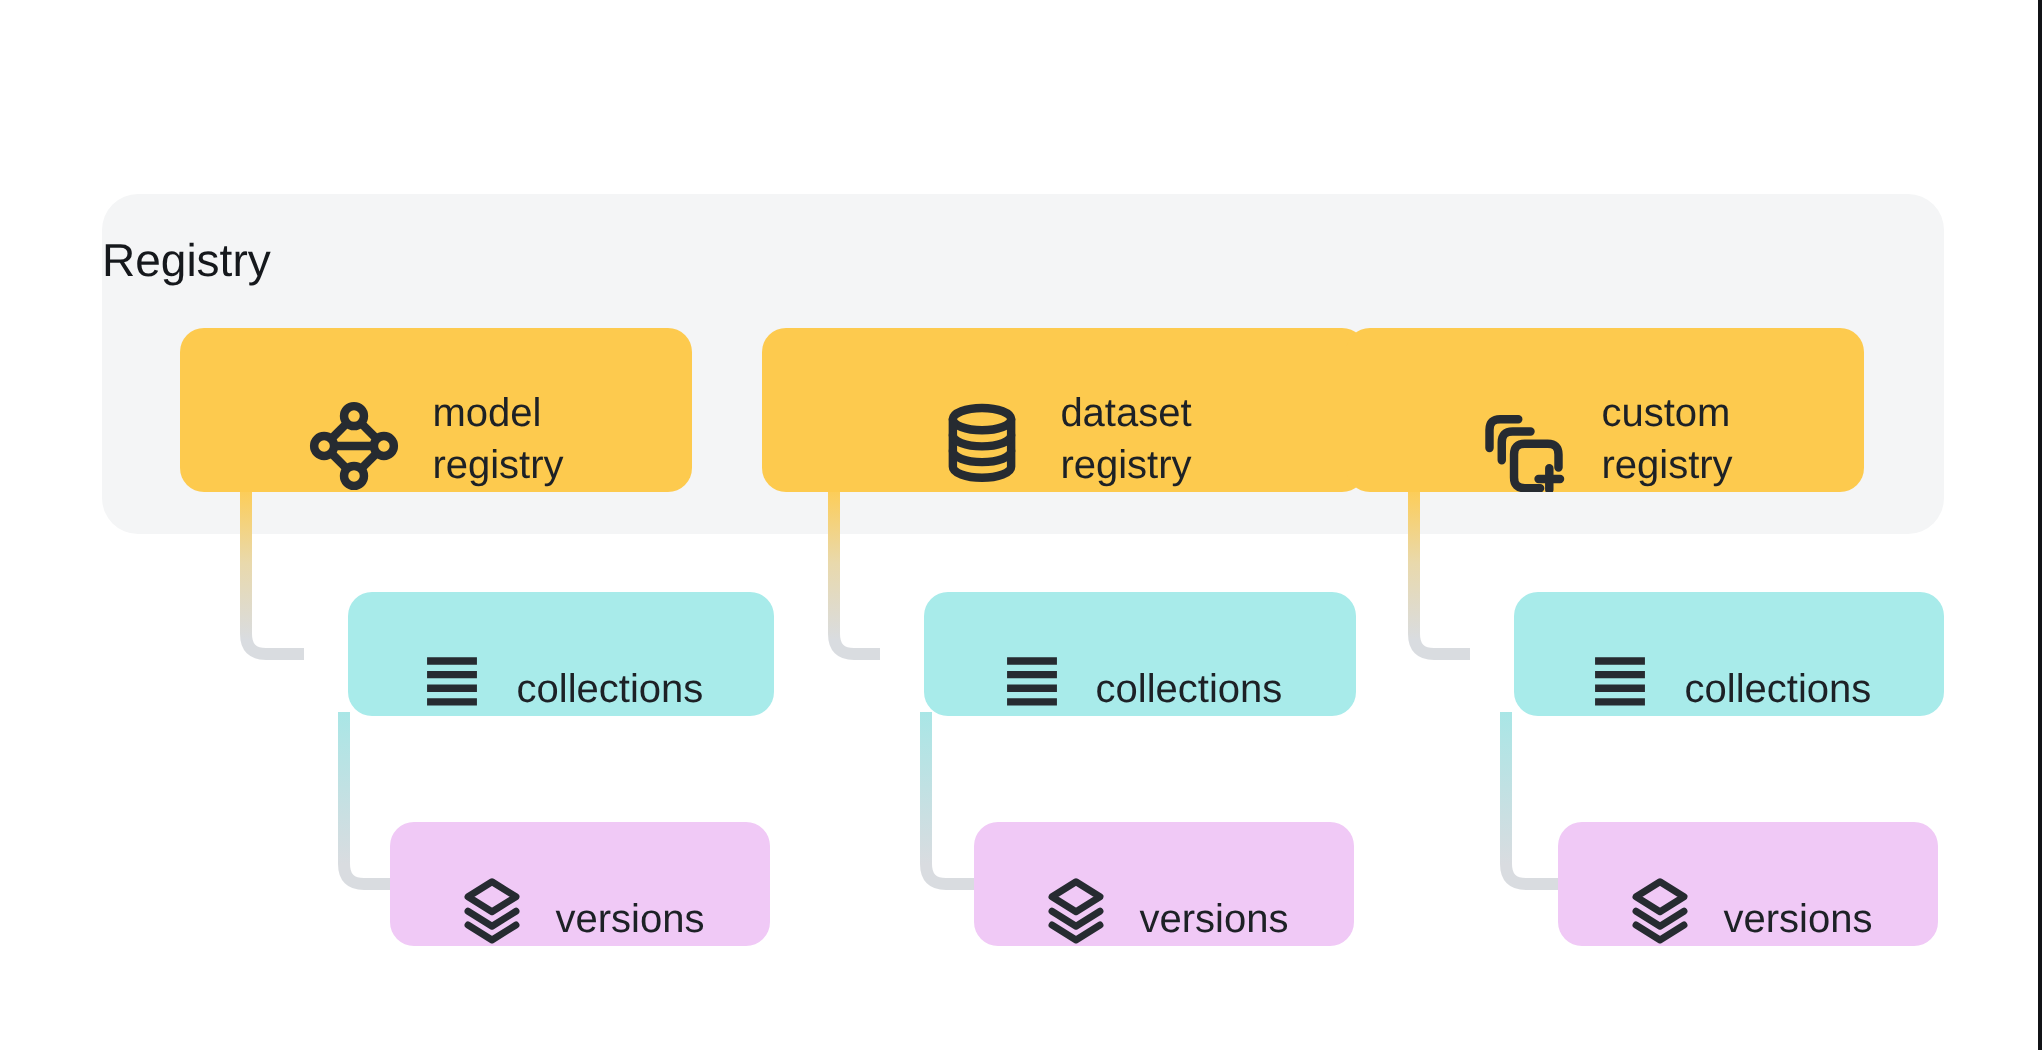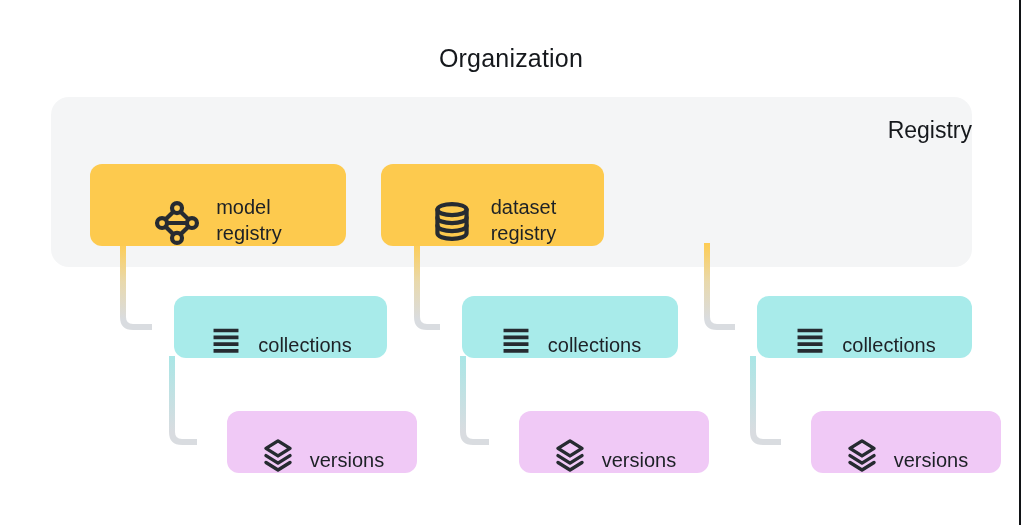--- a/index.html
+++ b/index.html
@@ -13,32 +13,32 @@
     position:absolute; top:44px; left:0; width:1022px;
     text-align:center; font-size:25px; letter-spacing:0.2px;
     color:#15181c; z-index:3;
   }
   .registry-panel {
     position:absolute; left:51px; top:97px; width:921px; height:170px;
     background:#f4f5f6; border-radius:18px; z-index:0;
   }
   .panel-title {
     position:absolute; top:20px; left:0; width:100%;
-    text-align:right; font-size:23px; color:#15181c;
+    text-align:left; font-size:23px; color:#15181c;
   }
   .connector-layer { position:absolute; left:0; top:0; z-index:1; }
   .node {
     position:absolute; display:flex; align-items:flex-end; justify-content:center;
     z-index:2; box-sizing:border-box;
   }
   .reg-node  { top:164px; height:82px; border-radius:12px; background:#fdca4e; }
   .coll-node { top:296px; height:62px; border-radius:12px; background:#a8ebea;margin-left:24px; }
-  .vers-node { top:411px; height:62px; border-radius:12px; background:#f0c9f6;margin-left:32px; }
+  .vers-node { top:411px; height:62px; border-radius:12px; background:#f0c9f6; }
   #reg-model    { left:90px;  width:256px; }
-  #reg-dataset  { left:381px; width:223px; }
+  #reg-dataset  { left:381px; width:302px; }
   #reg-custom   { left:673px; width:259px; }
   #coll-model   { left:150px; width:213px; }
   #coll-dataset { left:438px; width:216px; }
   #coll-custom  { left:733px; width:215px; }
   #vers-model   { left:195px; width:190px; }
   #vers-dataset { left:487px; width:190px; }
   #vers-custom  { left:779px; width:190px; }
   .node .icon { flex:0 0 auto; display:block; color:#262b31; }
   .reg-node .icon  { width:46px; height:46px; margin-right:16px; }
   .coll-node .icon { width:34px; height:34px; margin-right:15px; }
@@ -48,21 +48,20 @@
   .edge-line {
     position:absolute; left:1019px; top:0; width:2px; height:525px;
     background:#111316; z-index:4;
   }
 </style>
 </head>
 <body>
 
 <div class="page">
 
-  <div class="page-title">Organization</div>
 
   <div class="registry-panel">
     <div class="panel-title">Registry</div>
   </div>
 
   <svg class="connector-layer" width="1022" height="525" viewBox="0 0 1022 525">
     <defs>
       <linearGradient id="gradYellow" gradientUnits="userSpaceOnUse" x1="0" y1="243" x2="0" y2="320">
         <stop offset="0" stop-color="#fecc52"></stop>
         <stop offset="0.5" stop-color="#e9d9ac"></stop>
@@ -120,20 +119,29 @@
     </svg>
     <div class="node-label">collections</div>
   </div>
   <div class="node vers-node" id="vers-dataset">
     <svg class="icon" viewBox="0 0 24 24" fill="none" stroke="currentColor" stroke-width="2.3" stroke-linecap="round" stroke-linejoin="round">
       <path d="M12 2.6 L20 7.6 L12 12.6 L4 7.6 Z M4 12.4 L12 17.4 L20 12.4 M4 17 L12 22 L20 17"></path>
     </svg>
     <div class="node-label">versions</div>
   </div>
 
+  <div class="node reg-node" id="reg-custom">
+    <svg class="icon" viewBox="0 0 24 24" fill="none" stroke="currentColor" stroke-width="2.2" stroke-linecap="round" stroke-linejoin="round">
+      <path d="M3 12.5 V7.8 Q3 5 5.8 5 H10.5"></path>
+      <path d="M6.2 15.7 V11 Q6.2 8.2 9 8.2 H13.7"></path>
+      <path d="M16.2 23 H12.2 Q9.4 23 9.4 20.2 V14.2 Q9.4 11.4 12.2 11.4 H18.2 Q21 11.4 21 14.2 V17.6"></path>
+      <path d="M18.6 17.8 V23.4 M15.8 20.6 H21.4"></path>
+    </svg>
+    <div class="node-label reg-label">custom registry</div>
+  </div>
   <div class="node coll-node" id="coll-custom">
     <svg class="icon" viewBox="0 0 24 24" fill="none" stroke="currentColor" stroke-width="2.6">
       <path d="M3.2 4.6 H20.8 M3.2 9.4 H20.8 M3.2 14.2 H20.8 M3.2 19 H20.8"></path>
     </svg>
     <div class="node-label">collections</div>
   </div>
   <div class="node vers-node" id="vers-custom">
     <svg class="icon" viewBox="0 0 24 24" fill="none" stroke="currentColor" stroke-width="2.3" stroke-linecap="round" stroke-linejoin="round">
       <path d="M12 2.6 L20 7.6 L12 12.6 L4 7.6 Z M4 12.4 L12 17.4 L20 12.4 M4 17 L12 22 L20 17"></path>
     </svg>

